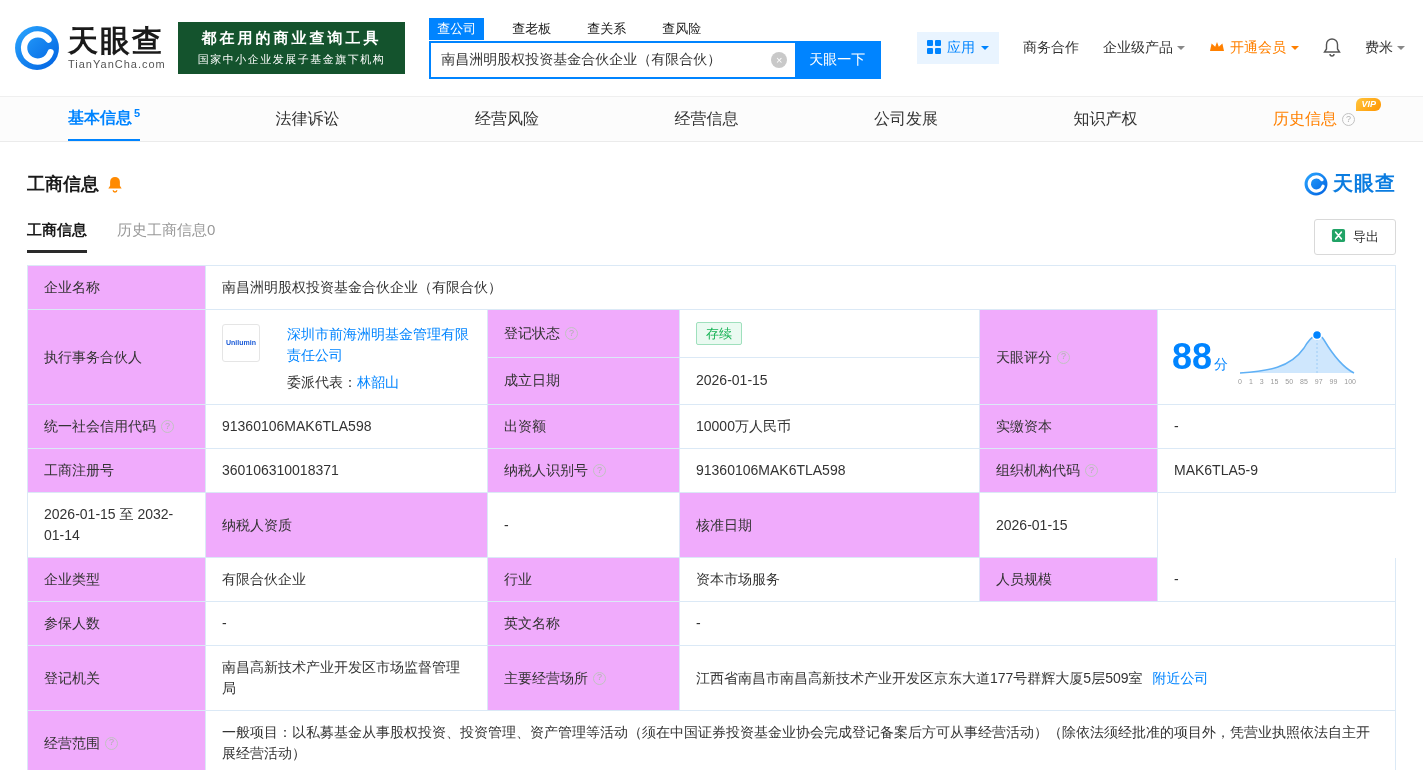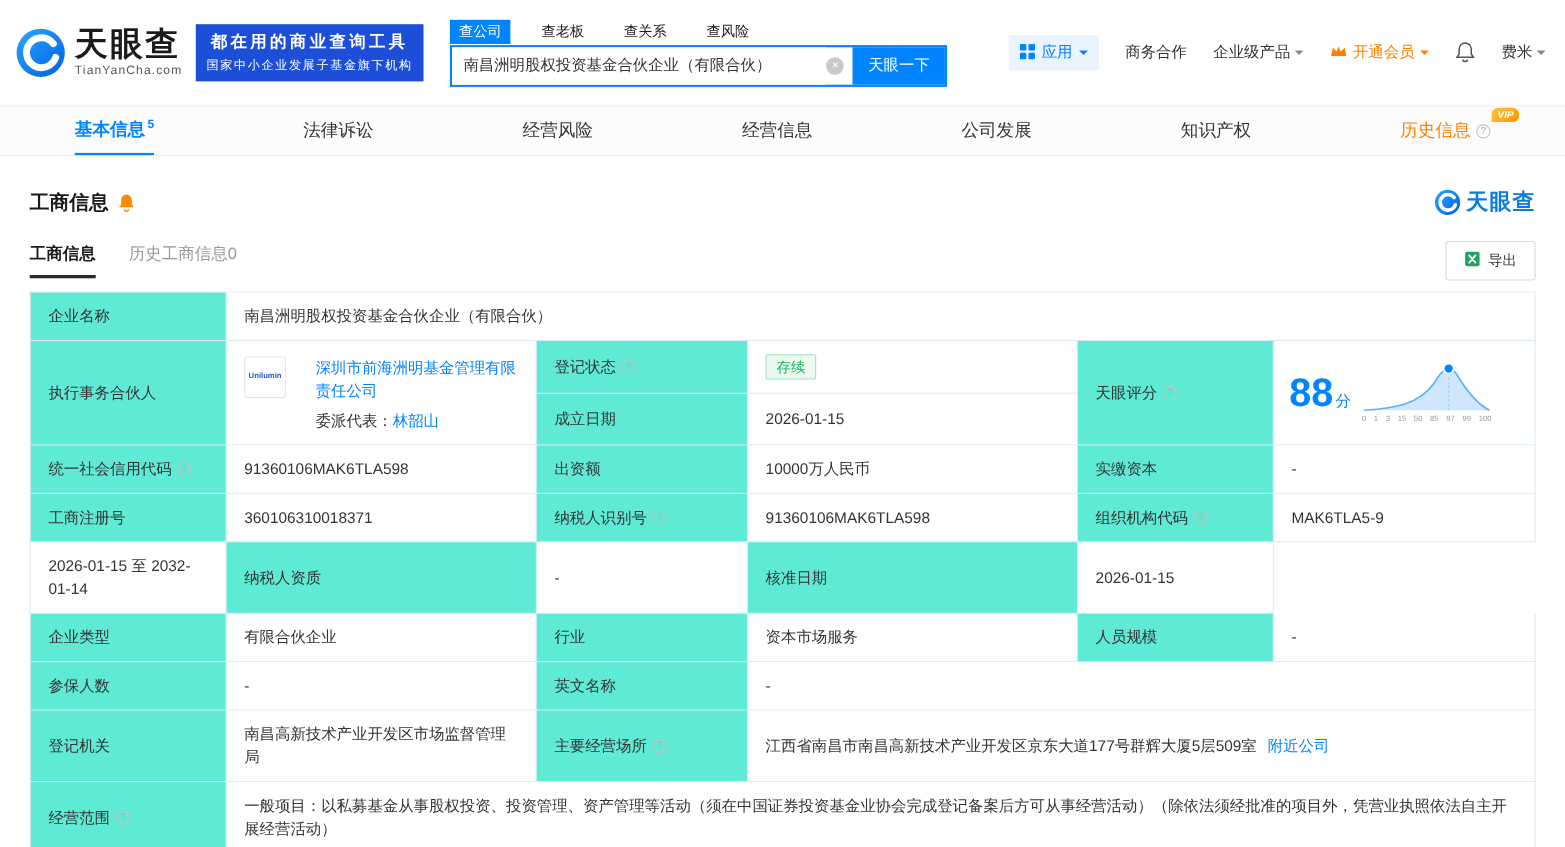--- a/index.html
+++ b/index.html
@@ -8,21 +8,21 @@
     font-family:"Liberation Sans","DejaVu Sans",sans-serif;
     color:#333; background:#fff; font-size:14px;
   }
   
   .header { height:96px; display:flex; align-items:center; padding:0 18px 0 14px; background:#fff; }
   .logo-block { display:flex; align-items:center; gap:8px; cursor:pointer; }
   .swirl { display:inline-flex; }
   .logo-text { display:flex; flex-direction:column; line-height:1.05; }
   .brand { font-size:30px; font-weight:bold; color:#1a1a1a; letter-spacing:2px; }
   .brand-domain { font-size:11px; color:#555; letter-spacing:1px; margin-top:2px; }
-  .slogan { background:#1d4ed8; color:#fff; text-align:center; padding:7px 10px; margin-left:12px; }
+  .slogan { background:#14532d; color:#fff; text-align:center; padding:7px 20px; margin-left:12px; }
   .slogan .s1 { font-size:15px; font-weight:bold; letter-spacing:3px; }
   .slogan .s2 { font-size:11px; letter-spacing:1.5px; margin-top:4px; }
   .search-block { margin-left:24px; width:452px; }
   .search-tabs { display:flex; align-items:center; gap:20px; height:24px; }
   .stab { font-size:13px; color:#1a1a1a; cursor:pointer; padding:2px 8px; }
   .stab.active { background:#0084ff; color:#fff; }
   .search-box { display:flex; align-items:stretch; border:2px solid #0084ff; height:38px; background:#fff; }
   .search-box input { flex:1; border:none; outline:none; padding:0 10px; font-size:14px; color:#333; font-family:inherit; }
   .clear { align-self:center; width:16px; height:16px; border-radius:50%; background:#c9c9c9; color:#fff;
            display:inline-flex; align-items:center; justify-content:center; font-size:11px; margin-right:8px; cursor:pointer; }
@@ -57,21 +57,21 @@
   .subtab { font-size:15px; padding-bottom:10px; margin-right:30px; cursor:pointer; border-bottom:3px solid transparent; }
   .subtab.active { color:#1a1a1a; font-weight:bold; border-bottom-color:#2a2a2a; }
   .subtab.inactive { color:#999; }
   .export-btn { margin-left:auto; display:flex; align-items:center; gap:7px; border:1px solid #d9d9d9; border-radius:3px;
                 background:#fff; padding:8px 16px; font-size:13px; color:#333; cursor:pointer; font-family:inherit; }
   
   .info-table { margin-top:10px; border-top:1px solid #dbe9f6; border-left:1px solid #dbe9f6; }
   .trow { display:grid; grid-template-columns:178px 282px 192px 300px 178px 1fr; }
   .tc { border-right:1px solid #dbe9f6; border-bottom:1px solid #dbe9f6; padding:11px 16px; font-size:14px;
         display:flex; align-items:center; min-height:44px; line-height:1.5; }
-  .tl { background:#5eead4; color:#333; }
+  .tl { background:#f0abfc; color:#333; }
   .tv { background:#fff; color:#333; }
   .span-rest2 { grid-column:2 / 7; }
   .span-rest4 { grid-column:4 / 7; }
   .r2 { grid-template-rows:minmax(47px,auto) minmax(47px,auto); }
   .p-a { grid-area:1/1/3/2; } .p-b { grid-area:1/2/3/3; }
   .p-c { grid-area:1/3/2/4; } .p-d { grid-area:1/4/2/5; }
   .p-e { grid-area:2/3/3/4; } .p-f { grid-area:2/4/3/5; }
   .p-g { grid-area:1/5/3/6; } .p-h { grid-area:1/6/3/7; }
   a.blue, .blue-link { color:#0084ff; text-decoration:none; cursor:pointer; }
   .partner-cell { align-items:flex-start; gap:27px; padding-top:14px; }

